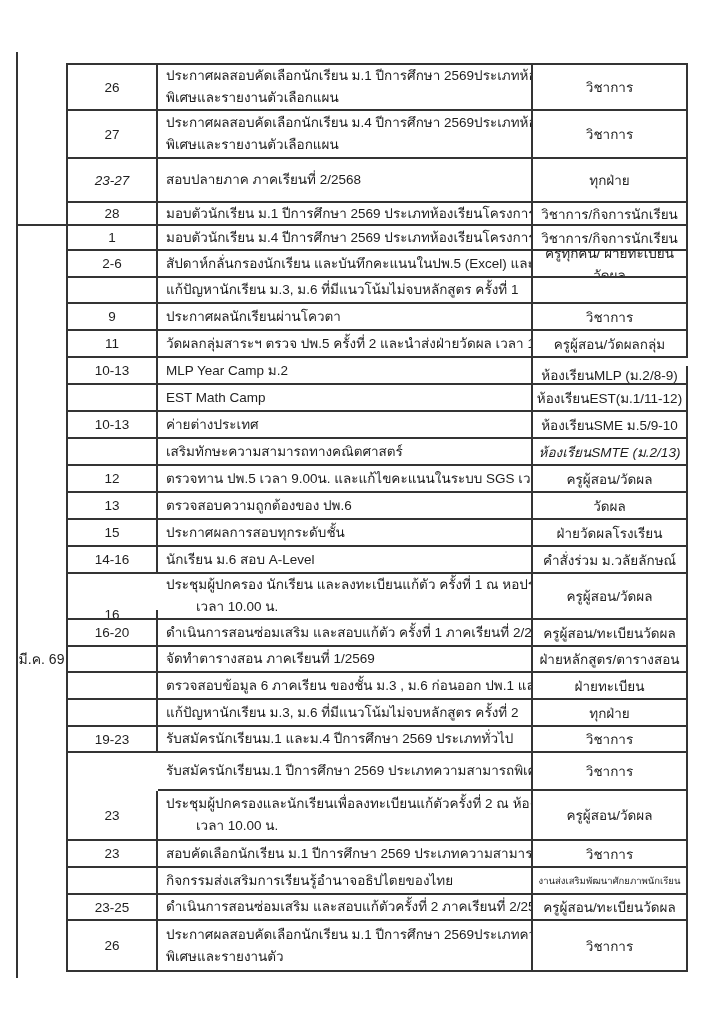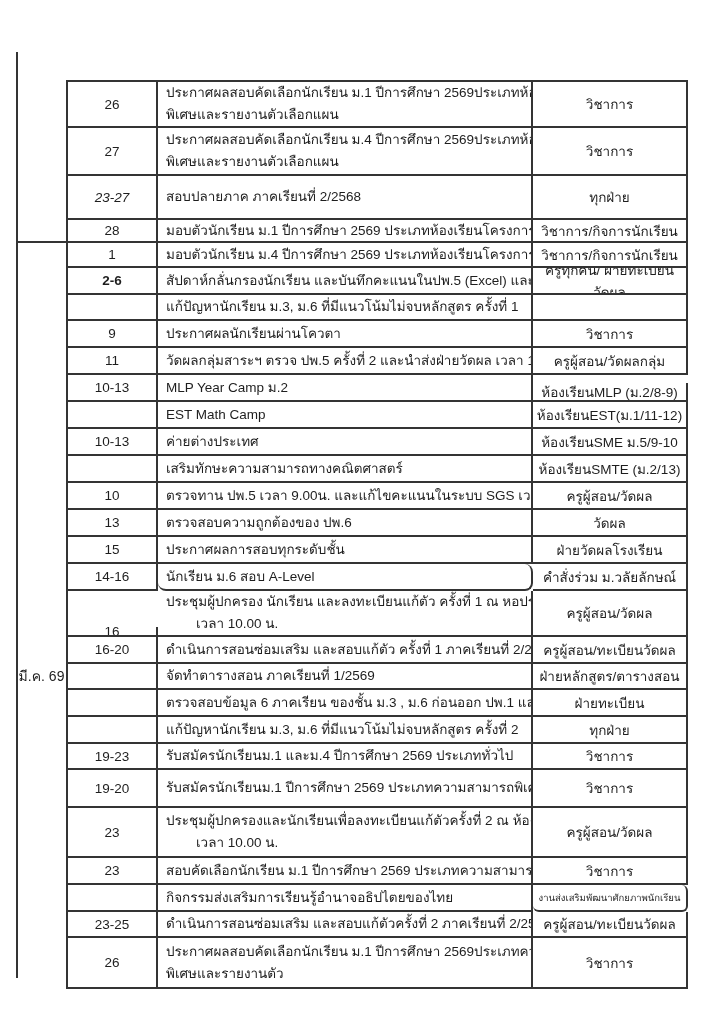--- a/index.html
+++ b/index.html
@@ -18,21 +18,21 @@
     overflow:hidden;
   }
   .left-line{
     position:absolute;
     left:16px;top:52px;
     width:2px;height:926px;
     background:var(--border);
   }
   .cal-table{
     position:absolute;
-    left:17px;top:80px;
+    left:17px;top:63px;
     display:grid;
     grid-template-columns:51px 90px 375px 155px;
   }
   .cell{
     border-right:2px solid var(--border);
     border-bottom:2px solid var(--border);
     display:flex;
     align-items:center;
     font-size:13.5px;
     overflow:hidden;
@@ -118,21 +118,21 @@
       </div>
       <div class="cell date-cell" style="grid-row: 5;">
         <span>1</span>
       </div>
       <div class="cell act-cell" style="grid-row: 5;">
         <span class="act-line">มอบตัวนักเรียน ม.4 ปีการศึกษา 2569 ประเภทห้องเรียนโครงการพิเศษ</span>
       </div>
       <div class="cell resp-cell" style="grid-row: 5;">
         <span>วิชาการ/กิจการนักเรียน</span>
       </div>
-      <div class="cell date-cell" style="grid-row: 6; font-weight: bold;">
+      <div class="cell date-cell" style="grid-row: 6;">
         <span>2-6</span>
       </div>
       <div class="cell act-cell" style="grid-row: 6;">
         <span class="act-line">สัปดาห์กลั่นกรองนักเรียน และบันทึกคะแนนในปพ.5 (Excel) และ SGS</span>
       </div>
       <div class="cell resp-cell" style="grid-row: 6;">
         <span>ครูทุกคน/ ฝ่ายทะเบียนวัดผล</span>
       </div>
       <div class="cell date-cell" style="grid-row: 7;">
         <span></span>
@@ -187,25 +187,25 @@
       </div>
       <div class="cell resp-cell" style="grid-row: 12;">
         <span>ห้องเรียนSME ม.5/9-10</span>
       </div>
       <div class="cell date-cell" style="grid-row: 13;">
         <span></span>
       </div>
       <div class="cell act-cell" style="grid-row: 13;">
         <span class="act-line">เสริมทักษะความสามารถทางคณิตศาสตร์</span>
       </div>
-      <div class="cell resp-cell" style="grid-row: 13;">
+      <div class="cell resp-cell" style="grid-row: 13; font-style: italic;">
         <span>ห้องเรียนSMTE (ม.2/13)</span>
       </div>
       <div class="cell date-cell" style="grid-row: 14;">
-        <span>10</span>
+        <span>12</span>
       </div>
       <div class="cell act-cell" style="grid-row: 14;">
         <span class="act-line">ตรวจทาน ปพ.5 เวลา 9.00น. และแก้ไขคะแนนในระบบ SGS เวลา 13.00น.</span>
       </div>
       <div class="cell resp-cell" style="grid-row: 14;">
         <span>ครูผู้สอน/วัดผล</span>
       </div>
       <div class="cell date-cell" style="grid-row: 15;">
         <span>13</span>
       </div>
@@ -220,21 +220,21 @@
       </div>
       <div class="cell act-cell" style="grid-row: 16;">
         <span class="act-line">ประกาศผลการสอบทุกระดับชั้น</span>
       </div>
       <div class="cell resp-cell" style="grid-row: 16;">
         <span>ฝ่ายวัดผลโรงเรียน</span>
       </div>
       <div class="cell date-cell" style="grid-row: 17;">
         <span>14-16</span>
       </div>
-      <div class="cell act-cell" style="grid-row: 17; border-radius: 8px;">
+      <div class="cell act-cell" style="grid-row: 17;">
         <span class="act-line">นักเรียน ม.6 สอบ A-Level</span>
       </div>
       <div class="cell resp-cell" style="grid-row: 17;">
         <span>คำสั่งร่วม ม.วลัยลักษณ์</span>
       </div>
       <div class="cell date-cell" style="grid-row: 18; margin-top: 36px;">
         <span>16</span>
       </div>
       <div class="cell act-cell" style="grid-row: 18;">
         <span class="act-line">ประชุมผู้ปกครอง นักเรียน และลงทะเบียนแก้ตัว ครั้งที่ 1 ณ หอประชุมบวรศิลป์</span>
@@ -281,23 +281,20 @@
       </div>
       <div class="cell date-cell" style="grid-row: 23;">
         <span>19-23</span>
       </div>
       <div class="cell act-cell" style="grid-row: 23;">
         <span class="act-line">รับสมัครนักเรียนม.1 และม.4 ปีการศึกษา 2569 ประเภททั่วไป</span>
       </div>
       <div class="cell resp-cell" style="grid-row: 23;">
         <span>วิชาการ</span>
       </div>
-      <div class="cell date-cell" style="grid-row: 24;">
-        <span>19-20</span>
-      </div>
       <div class="cell act-cell" style="grid-row: 24;">
         <span class="act-line">รับสมัครนักเรียนม.1 ปีการศึกษา 2569 ประเภทความสามารถพิเศษ</span>
       </div>
       <div class="cell resp-cell" style="grid-row: 24;">
         <span>วิชาการ</span>
       </div>
       <div class="cell date-cell" style="grid-row: 25;">
         <span>23</span>
       </div>
       <div class="cell act-cell" style="grid-row: 25;">
@@ -315,21 +312,21 @@
       </div>
       <div class="cell resp-cell" style="grid-row: 26;">
         <span>วิชาการ</span>
       </div>
       <div class="cell date-cell" style="grid-row: 27;">
         <span></span>
       </div>
       <div class="cell act-cell" style="grid-row: 27;">
         <span class="act-line">กิจกรรมส่งเสริมการเรียนรู้อำนาจอธิปไตยของไทย</span>
       </div>
-      <div class="cell resp-cell" style="grid-row: 27; border-radius: 6px;">
+      <div class="cell resp-cell" style="grid-row: 27;">
         <span class="small">งานส่งเสริมพัฒนาศักยภาพนักเรียน</span>
       </div>
       <div class="cell date-cell" style="grid-row: 28; text-align: right;">
         <span>23-25</span>
       </div>
       <div class="cell act-cell" style="grid-row: 28;">
         <span class="act-line">ดำเนินการสอนซ่อมเสริม และสอบแก้ตัวครั้งที่ 2 ภาคเรียนที่ 2/2568</span>
       </div>
       <div class="cell resp-cell" style="grid-row: 28;">
         <span>ครูผู้สอน/ทะเบียนวัดผล</span>

